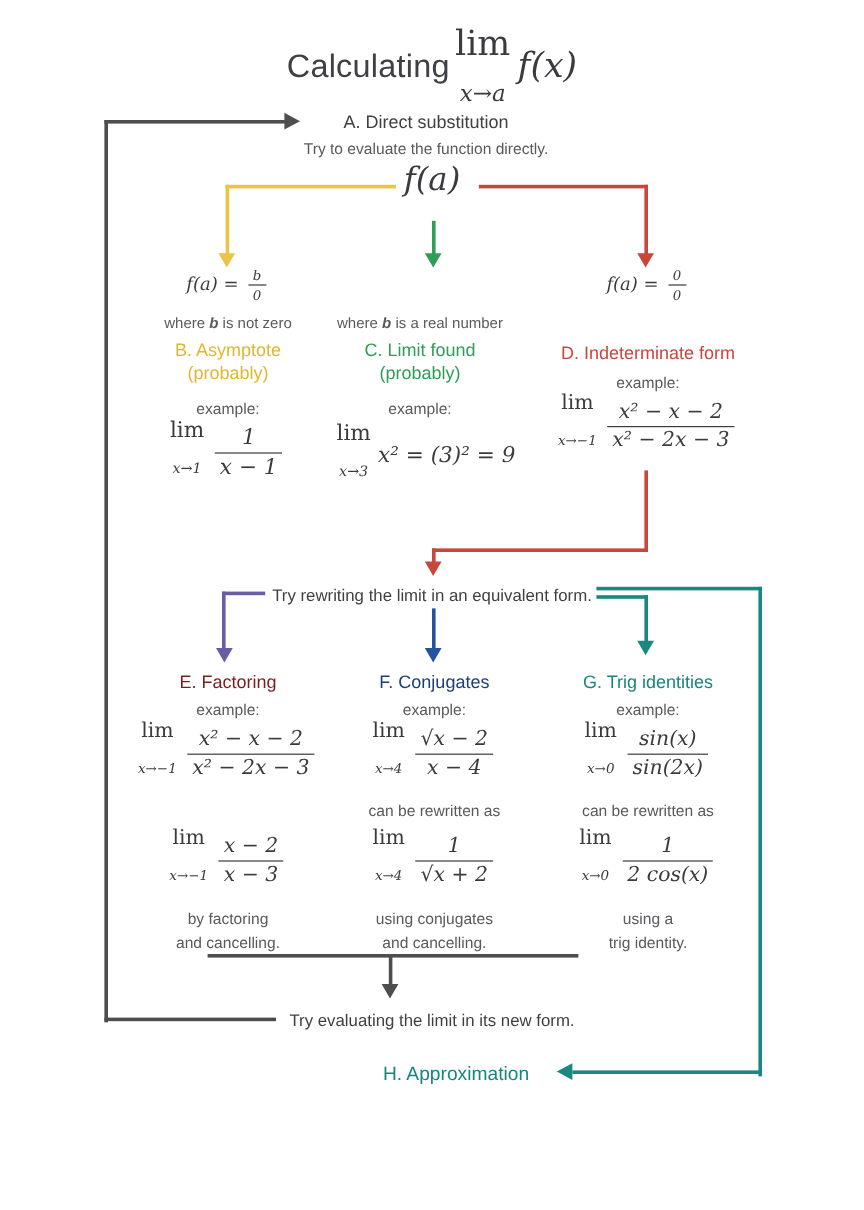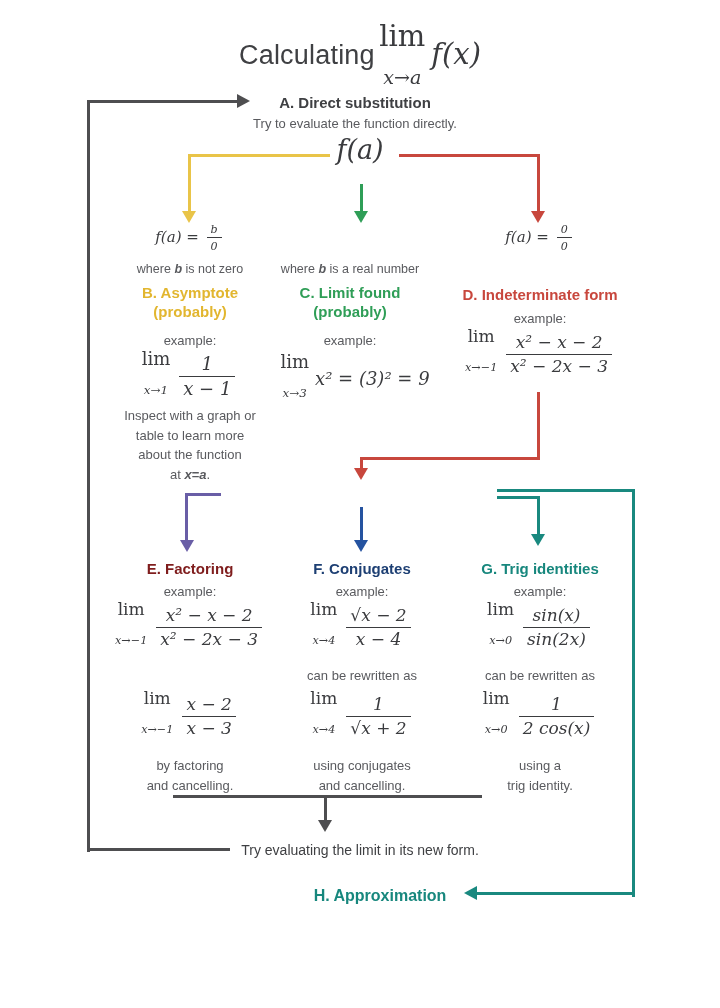--- a/index.html
+++ b/index.html
@@ -2,21 +2,21 @@
 <html><head>
 <meta charset="utf-8">
 <style>
   html,body{margin:0;padding:0;background:#ffffff;}
   .stage{position:relative;width:720px;height:1008px;background:#ffffff;overflow:hidden;
          font-family:"Liberation Sans",sans-serif;}
   .abs{position:absolute;}
   .lbl{position:absolute;text-align:center;font-family:"Liberation Sans",sans-serif;color:#595a5e;}
   .t-sm{font-size:13px;line-height:19.5px;color:#595a5e;}
   .t-xs{font-size:12.5px;color:#595a5e;}
-  .t-head{font-size:15px;font-weight:bold;line-height:19px;}
+  .t-head{font-size:15px;font-weight:normal;line-height:19px;}
   .t-prompt{font-size:14px;color:#3f4043;}
   .bi{font-weight:bold;font-style:italic;}
   
   .col-dark{--c:#4e4e50;} .col-yellow{--c:#e9c448;} .col-green{--c:#2f9e57;}
   .col-red{--c:#c8473d;} .col-purple{--c:#695ea6;} .col-blue{--c:#2553a0;} .col-teal{--c:#19897f;}
   .hline{height:3px;background:var(--c);}
   .vline{width:3px;background:var(--c);}
   .ah{width:0;height:0;}
   .ah-down{border-left:7px solid transparent;border-right:7px solid transparent;border-top:12px solid var(--c);}
   .ah-right{border-top:7px solid transparent;border-bottom:7px solid transparent;border-left:13px solid var(--c);}
@@ -116,27 +116,22 @@
 
   <div class="lbl t-sm" style="left:390px;top:309px;width:300px;">example:</div>
   <div class="lbl mathf f17" style="left:390px;top:328px;width:300px;"><span class="mlim"><span class="w">lim</span><span class="s">x→−1</span></span><span class="mfrac"><span class="n">x² − x − 2</span><span class="d">x² − 2x − 3</span></span></div>
 
   <div class="lbl t-sm" style="left:40px;top:331px;width:300px;">example:</div>
   <div class="lbl mathf f18" style="left:40px;top:350px;width:300px;"><span class="mlim"><span class="w">lim</span><span class="s">x→1</span></span><span class="mfrac"><span class="n">1</span><span class="d">x − 1</span></span></div>
 
   <div class="lbl t-sm" style="left:200px;top:331px;width:300px;">example:</div>
   <div class="lbl mathf f18" style="left:205px;top:353px;width:300px;"><span class="mlim"><span class="w">lim</span><span class="s">x→3</span></span><span class="mtxt">x² = (3)² = 9</span></div>
 
-  <div class="lbl t-sm" style="left:40px;top:406px;width:300px;">
-    <div>Inspect with a graph or</div>
-    <div>table to learn more</div>
-    <div>about the function</div>
-    <div><span>at </span><span class="bi">x=a</span><span>.</span></div>
-  </div>
 
+  <div class="lbl t-prompt" style="left:160px;top:488px;width:400px;">Try rewriting the limit in an equivalent form.</div>
 
   <div class="lbl t-head tx-purple" style="left:40px;top:559px;width:300px;">E. Factoring</div>
   <div class="lbl t-head tx-navy" style="left:212px;top:559px;width:300px;">F. Conjugates</div>
   <div class="lbl t-head tx-teal" style="left:390px;top:559px;width:300px;">G. Trig identities</div>
 
   <div class="lbl t-sm" style="left:40px;top:582px;width:300px;">example:</div>
   <div class="lbl t-sm" style="left:212px;top:582px;width:300px;">example:</div>
   <div class="lbl t-sm" style="left:390px;top:582px;width:300px;">example:</div>
 
   <div class="lbl mathf f17" style="left:40px;top:601px;width:300px;"><span class="mlim"><span class="w">lim</span><span class="s">x→−1</span></span><span class="mfrac"><span class="n">x² − x − 2</span><span class="d">x² − 2x − 3</span></span></div>

